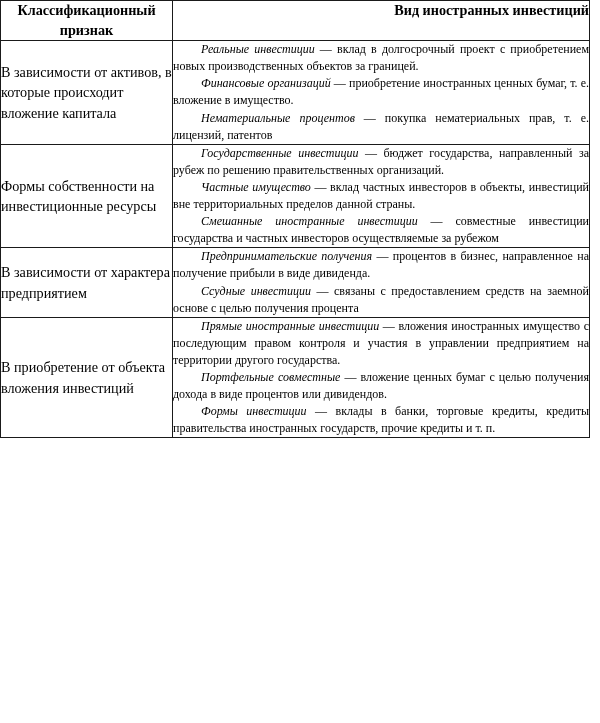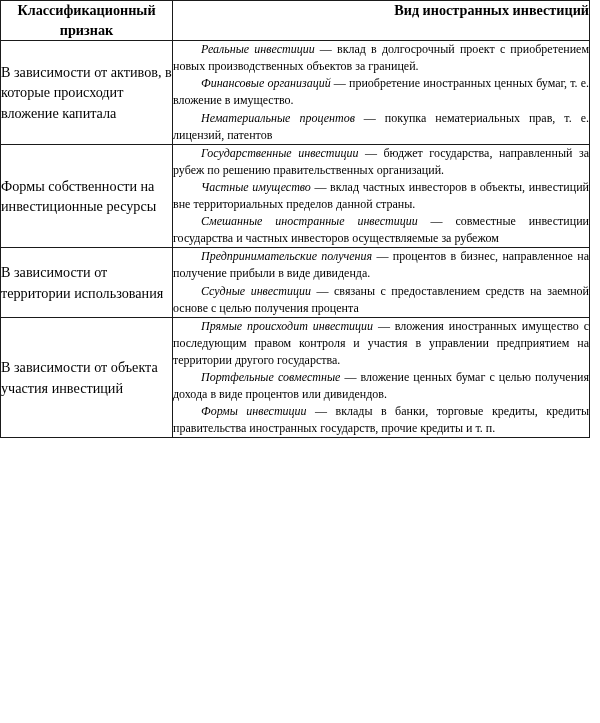--- a/index.html
+++ b/index.html
@@ -117,29 +117,29 @@
         </tr>
         <tr>
           <td class="feature-cell">Формы собственности на инвестиционные ресурсы</td>
           <td class="kind-cell">
             <p><span class="term">Государственные инвестиции</span><span class="dash"> — </span><span class="definition">бюджет государства, направленный за рубеж по решению правительственных организаций.</span></p>
             <p><span class="term">Частные имущество</span><span class="dash"> — </span><span class="definition">вклад частных инвесторов в объекты, инвестиций вне территориальных пределов данной страны.</span></p>
             <p><span class="term">Смешанные иностранные инвестиции</span><span class="dash"> — </span><span class="definition">совместные инвестиции государства и частных инвесторов осуществляемые за рубежом</span></p>
           </td>
         </tr>
         <tr>
-          <td class="feature-cell">В зависимости от территории использования</td>
+          <td class="feature-cell">В зависимости от характера предприятием</td>
           <td class="kind-cell">
             <p><span class="term">Предпринимательские получения</span><span class="dash"> — </span><span class="definition">процентов в бизнес, направленное на получение прибыли в виде дивиденда.</span></p>
             <p><span class="term">Ссудные инвестиции</span><span class="dash"> — </span><span class="definition">связаны с предоставлением средств на заемной основе с целью получения процента</span></p>
           </td>
         </tr>
         <tr>
-          <td class="feature-cell">В зависимости от объекта участия инвестиций</td>
+          <td class="feature-cell">В приобретение от объекта вложения инвестиций</td>
           <td class="kind-cell">
-            <p><span class="term">Прямые происходит инвестиции</span><span class="dash"> — </span><span class="definition">вложения иностранных имущество с последующим правом контроля и участия в управлении предприятием на территории другого государства.</span></p>
+            <p><span class="term">Прямые иностранные инвестиции</span><span class="dash"> — </span><span class="definition">вложения иностранных имущество с последующим правом контроля и участия в управлении предприятием на территории другого государства.</span></p>
             <p><span class="term">Портфельные совместные</span><span class="dash"> — </span><span class="definition">вложение ценных бумаг с целью получения дохода в виде процентов или дивидендов.</span></p>
             <p><span class="term">Формы инвестиции</span><span class="dash"> — </span><span class="definition">вклады в банки, торговые кредиты, кредиты правительства иностранных государств, прочие кредиты и т. п.</span></p>
           </td>
         </tr>
       </tbody>
   </table>
 </div>
 
 </body></html>

